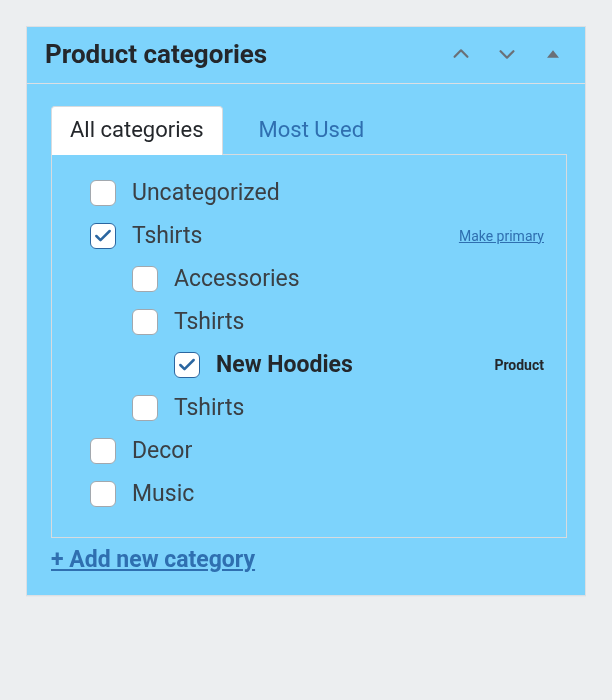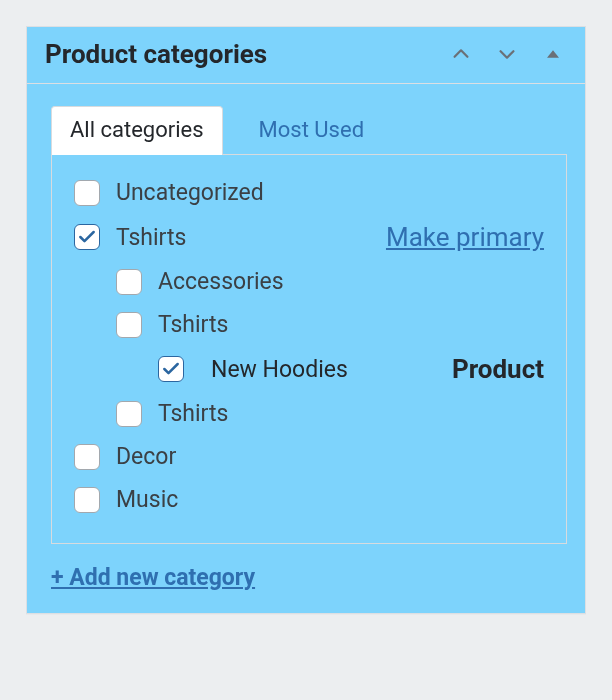--- a/index.html
+++ b/index.html
@@ -77,21 +77,21 @@
   }
   .tab.active{
     color:var(--text);
     border-color:var(--border);
     background:#fff;
     border-radius:4px 4px 0 0;
   }
   .category-box{
     border:1px solid var(--border);
     margin-top:-1px;
-    padding:16px 22px 22px 22px;
+    padding:16px 22px 22px 38px;
     position:relative;
     z-index:1;
   }
 
   ul.cat-list,ul.cat-list ul{
     list-style:none;
     margin:0;
     padding:0;
   }
   ul.cat-list ul{
@@ -114,38 +114,38 @@
     background:#fff;
   }
   .cb svg{display:none;}
   .cb.checked{border-color:var(--check);}
   .cb.checked svg{display:block;}
   .cat-label{
     font-size:23px;
     color:#3b4045;
     flex:1;
   }
-  .cat-label.bold{font-weight:400;color:var(--text);margin-left:11px;}
+  .cat-label.bold{font-weight:700;color:var(--text);}
   .row-right{
-    font-size:26px;
+    font-size:14px;
     margin-left:auto;
   }
   .row-right.link{
     color:var(--link);
     text-decoration:underline;
     cursor:pointer;
   }
   .row-right.primary{
     font-weight:700;
     color:var(--text);
   }
 
   .add-new{
     display:inline-block;
-    margin-top:20px;
+    margin-top:8px;
     font-size:23px;
     font-weight:700;
     color:var(--link);
     text-decoration:underline;
     cursor:pointer;
   }
 </style>
 </head>
 <body>
 

